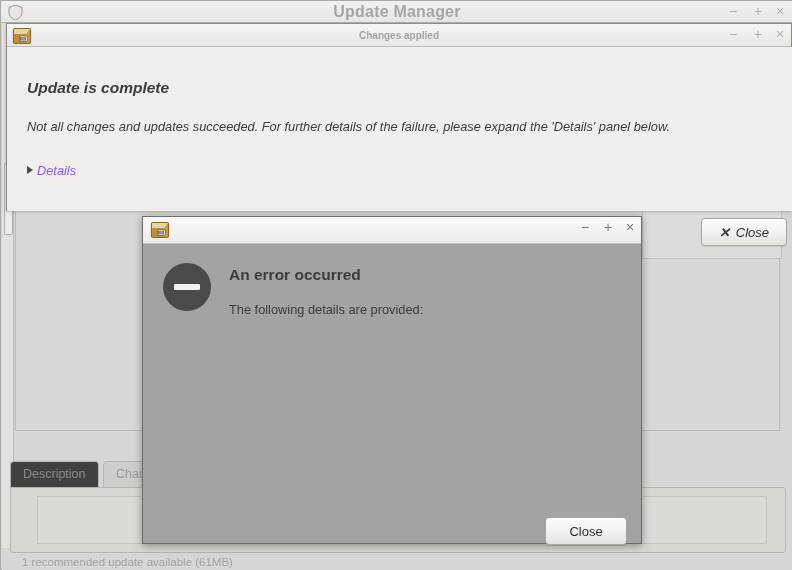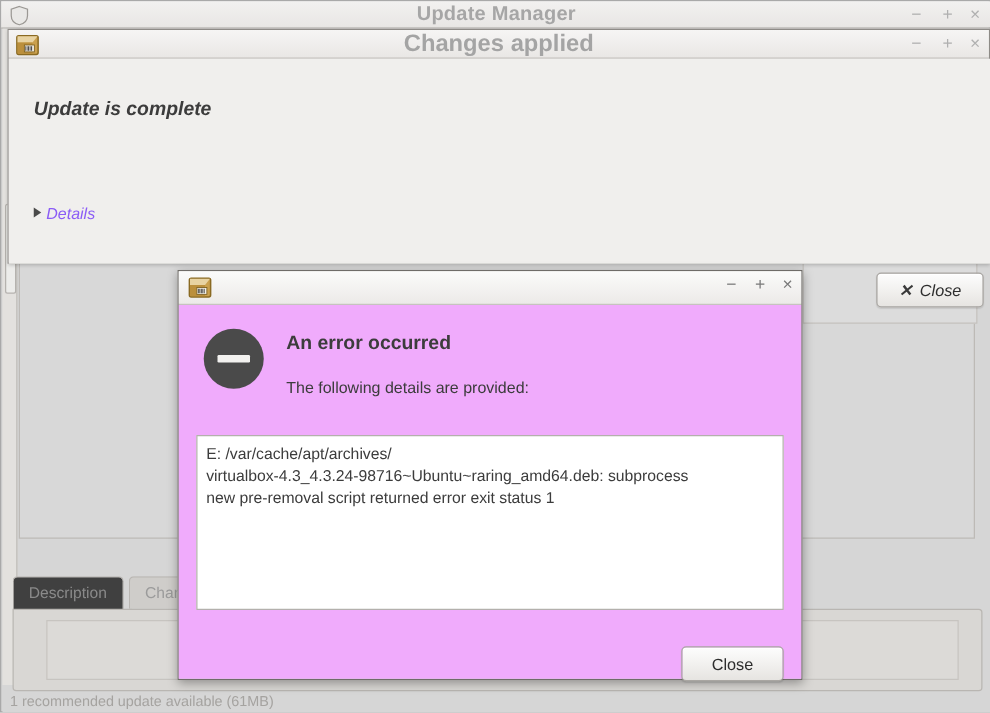--- a/index.html
+++ b/index.html
@@ -80,39 +80,39 @@
   .tabpanel {
     position: absolute; left: 8px; top: 464px; width: 776px; height: 66px;
     background: #d9d7d4; border: 1px solid #b9b6b2; border-radius: 0 3px 3px 3px;
   }
   .tabpanel-inner {
     position: absolute; left: 26px; top: 8px; width: 730px; height: 48px;
     background: #dcdad7; border: 1px solid #c7c4c0;
   }
   .statusbar {
     position: absolute; left: 0px; top: 531px; width: 790px; height: 17px;
-    font-size: 11.5px; color: #a5a3a0; line-height: 17px; padding-left: 6px;
+    font-size: 11.5px; color: #a5a3a0; line-height: 17px; padding-left: 20px;
   }
 
   
   .ca-window {
     position: absolute; left: 6px; top: 23px; width: 786px; height: 188px;
     background: #f0efed;
     border: 1px solid #8e8b87;
     box-shadow: 0 1px 3px rgba(0,0,0,.22);
   }
   .ca-titlebar {
     position: absolute; left: 0; top: 0; width: 784px; height: 23px;
     background: linear-gradient(to bottom, #f6f5f4 0%, #e9e7e5 100%);
     border-bottom: 1px solid #bfbcb8;
   }
   .ca-title {
     position: absolute; left: 0; top: 0; width: 784px; height: 23px;
     line-height: 23px; text-align: center;
-    font-size: 19px; font-weight: bold; color: #a4a4a4;
+    font-size: 10px; font-weight: bold; color: #a4a4a4;
   }
   .pkg-icon { position: absolute; width: 20px; height: 20px; }
   .ca-body { position: absolute; left: 0; top: 23px; width: 792px; height: 164px; background: #f0efed; font-style: italic; }
   .ca-h1 {
     position: absolute; left: 20px; top: 32px;
     font-size: 15.5px; font-weight: bold; color: #3c3c3c;
   }
   .ca-p {
     position: absolute; left: 20px; top: 72px;
     font-size: 12.8px; color: #3c3c3c;
@@ -145,21 +145,21 @@
     position: absolute; left: 142px; top: 216px; width: 500px; height: 328px;
     background: #f0efed;
     border: 1px solid #6f6c68;
     box-shadow: 0 2px 8px rgba(0,0,0,.35);
   }
   .err-titlebar {
     position: absolute; left: 0; top: 0; width: 498px; height: 27px;
     background: linear-gradient(to bottom, #fbfbfa 0%, #eceae8 100%);
     border-bottom: 1px solid #c6c3bf;
   }
-  .err-body { position: absolute; left: 0; top: 27px; width: 498px; height: 299px; background: #f0abfc; }
+  .err-body { position: absolute; left: 0; top: 27px; width: 498px; height: 299px; background: #a3a3a3; }
 
   .err-circle {
     position: absolute; left: 20px; top: 19px; width: 48px; height: 48px;
     background: #4a4a4a; border-radius: 50%;
   }
   .err-circle::after {
     content: ""; position: absolute; left: 11px; top: 21px;
     width: 26px; height: 6px; background: #f2f1ef; border-radius: 1px;
   }
   .err-h1 {
@@ -246,20 +246,21 @@
         </svg>
       </span>
       <div class="ca-title">Changes applied</div>
       <div class="wctl" style="left:716px">−</div>
       <div class="wctl" style="left:741px">+</div>
       <div class="wctl" style="left:763px">×</div>
     </div>
 
     <div class="ca-body">
       <div class="ca-h1">Update is complete</div>
+      <div class="ca-p">Not all changes and updates succeeded. For further details of the failure, please expand the 'Details' panel below.</div>
 
       <div class="details-row">
         <span class="tri"></span>
         <span class="details-label">Details</span>
       </div>
 
       <div class="btn" id="ca-close">
         <span class="xglyph">✕</span>
         <span>Close</span>
       </div>
@@ -287,25 +288,20 @@
       <div class="wctl dark" style="left:432px">−</div>
       <div class="wctl dark" style="left:455px">+</div>
       <div class="wctl dark" style="left:477px">×</div>
     </div>
 
     <div class="err-body">
       <div class="err-circle"></div>
       <div class="err-h1">An error occurred</div>
       <div class="err-p">The following details are provided:</div>
 
-      <div class="err-textbox">
-        <div class="err-text">E: /var/cache/apt/archives/
-virtualbox-4.3_4.3.24-98716~Ubuntu~raring_amd64.deb: subprocess
-new pre-removal script returned error exit status 1</div>
-      </div>
 
       <div class="btn" id="err-close">
         <span>Close</span>
       </div>
     </div>
   </div>
 
 </div>
 
 </body></html>

